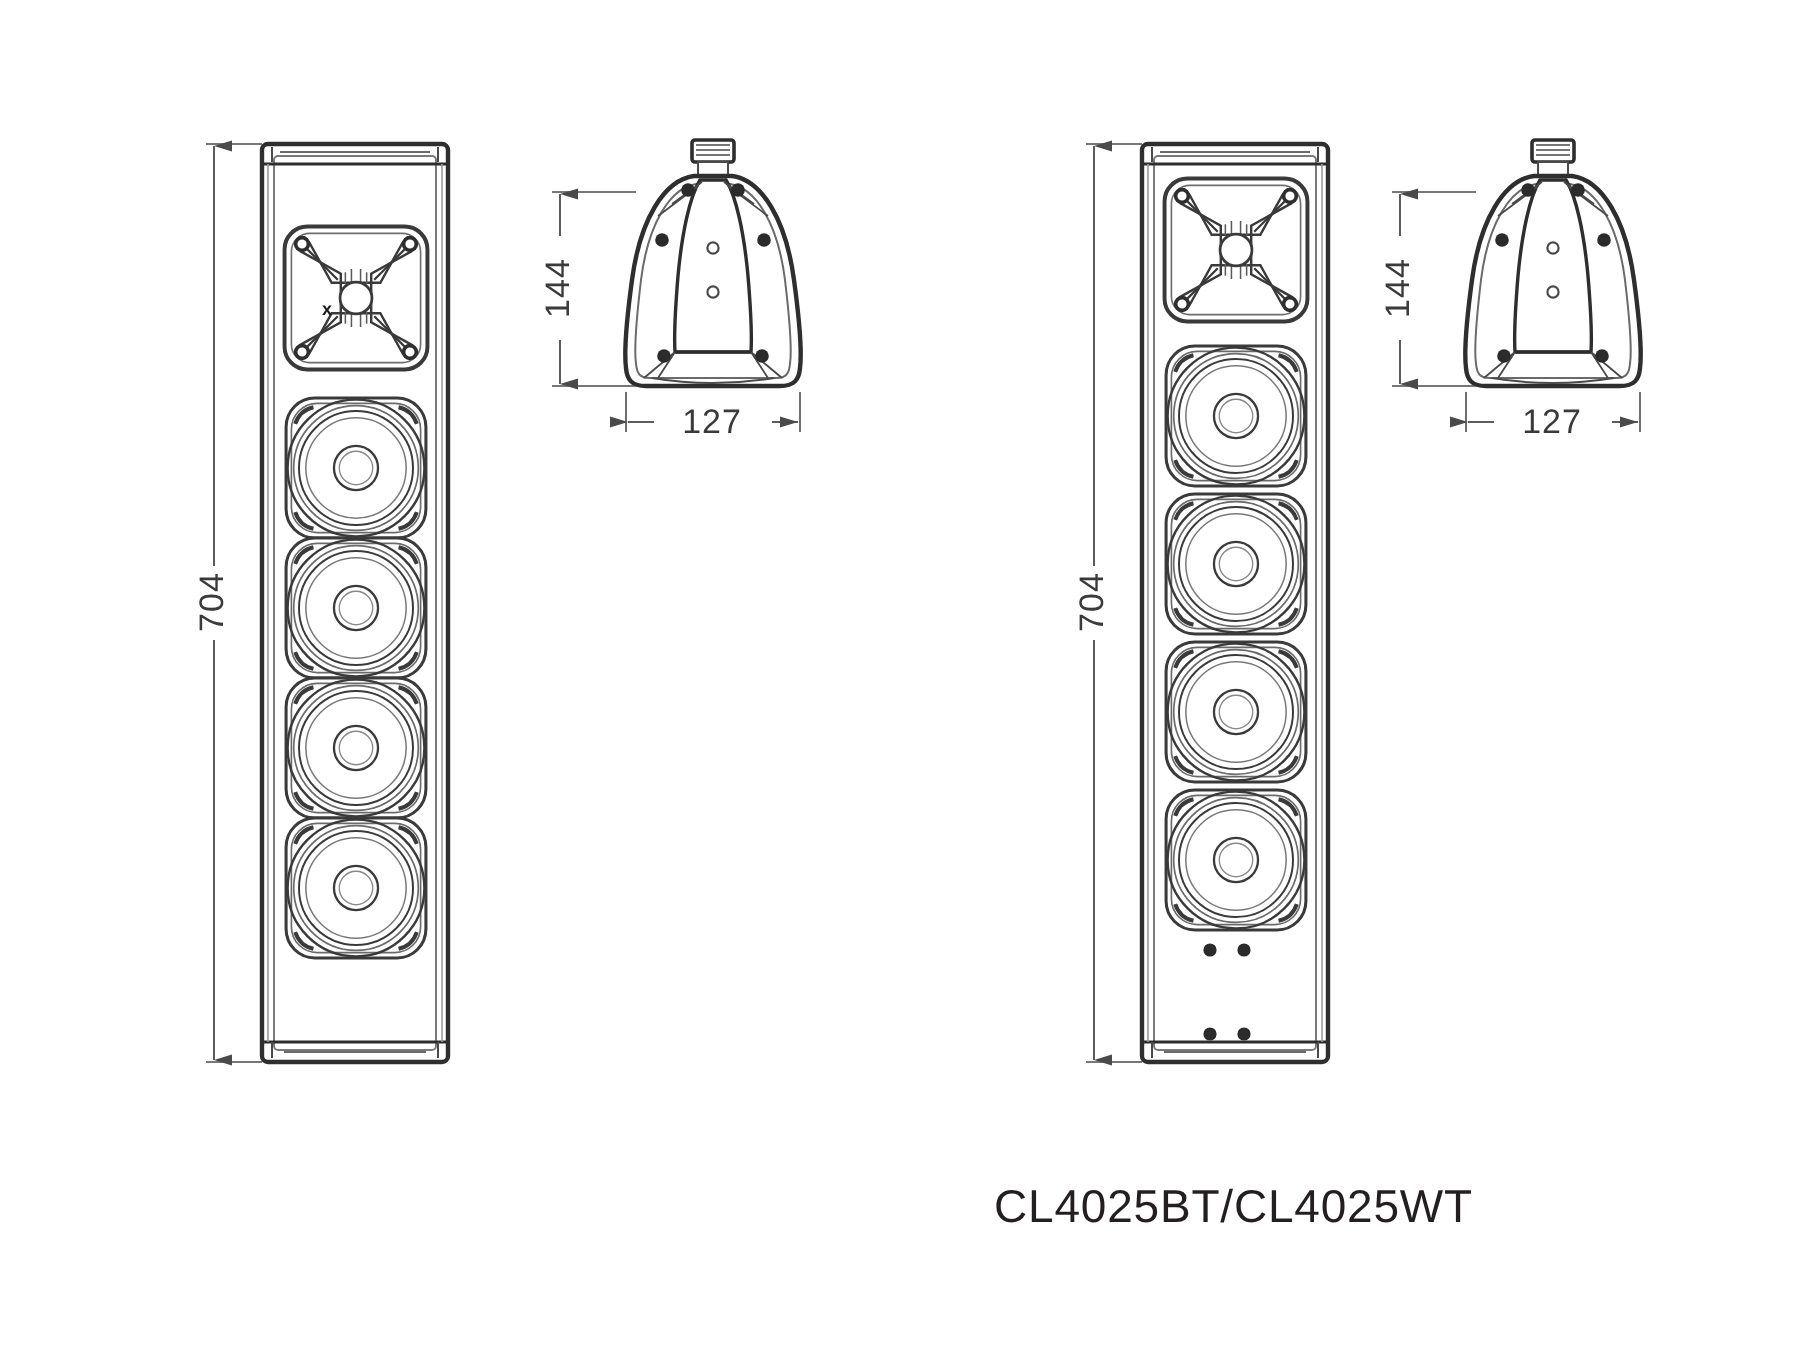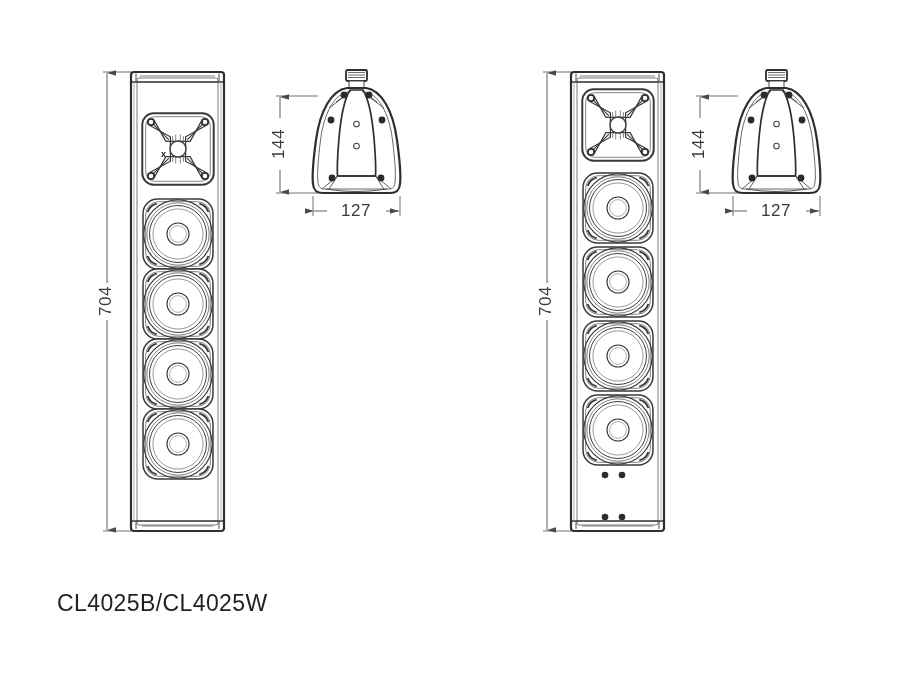--- a/index.html
+++ b/index.html
@@ -248,16 +248,16 @@
       <g stroke="#4a4a4a" fill="none">
         <path d="M733,196 L733,216" stroke-width="0.8"></path>
         <path d="M820,196 L820,216" stroke-width="0.8"></path>
         <path d="M734,211 L747,211" stroke-width="0.9" marker-start="url(#arrR)"></path>
         <path d="M806,211 L819,211" stroke-width="0.9" marker-end="url(#arrR)"></path>
       </g>
       <text x="776" y="212" font-family="'Liberation Sans', sans-serif" font-size="17" fill="#3a3a3a" text-anchor="middle" dominant-baseline="middle" letter-spacing="0.5">127</text>
     </g>
   </svg>
 
-  <div class="caption" id="caption-left">CL4025B/CL4025W</div>
-
+
+  <div class="caption" id="caption-right">CL4025BT/CL4025WT</div>
 
 </div>
 
 </body></html>

